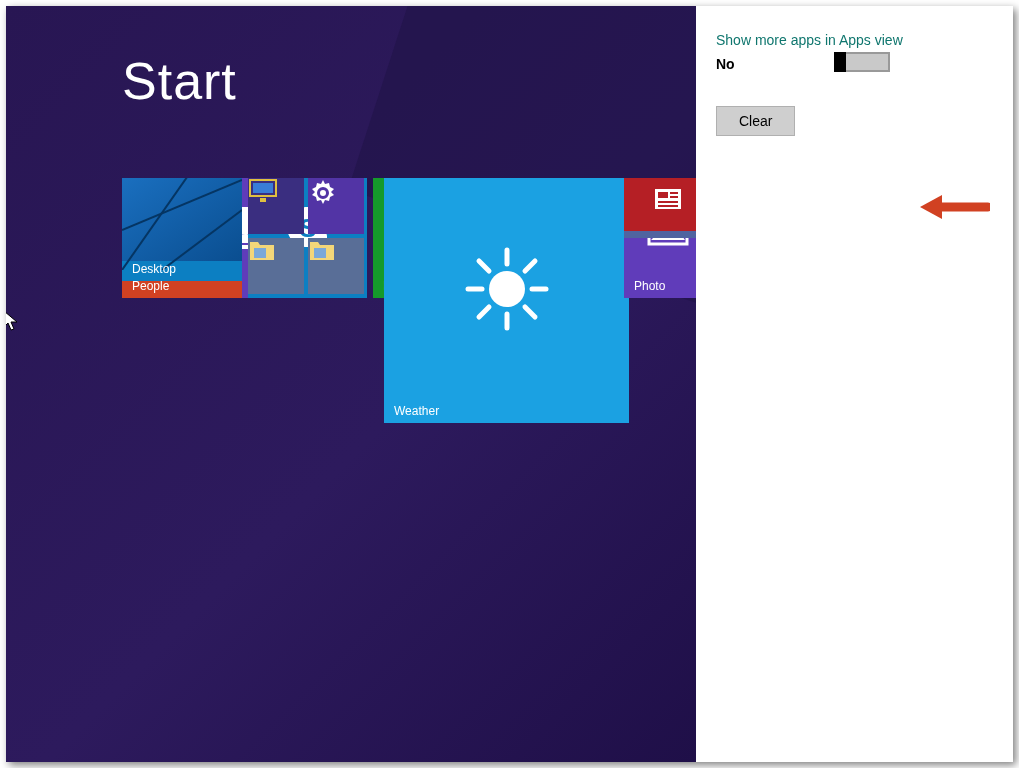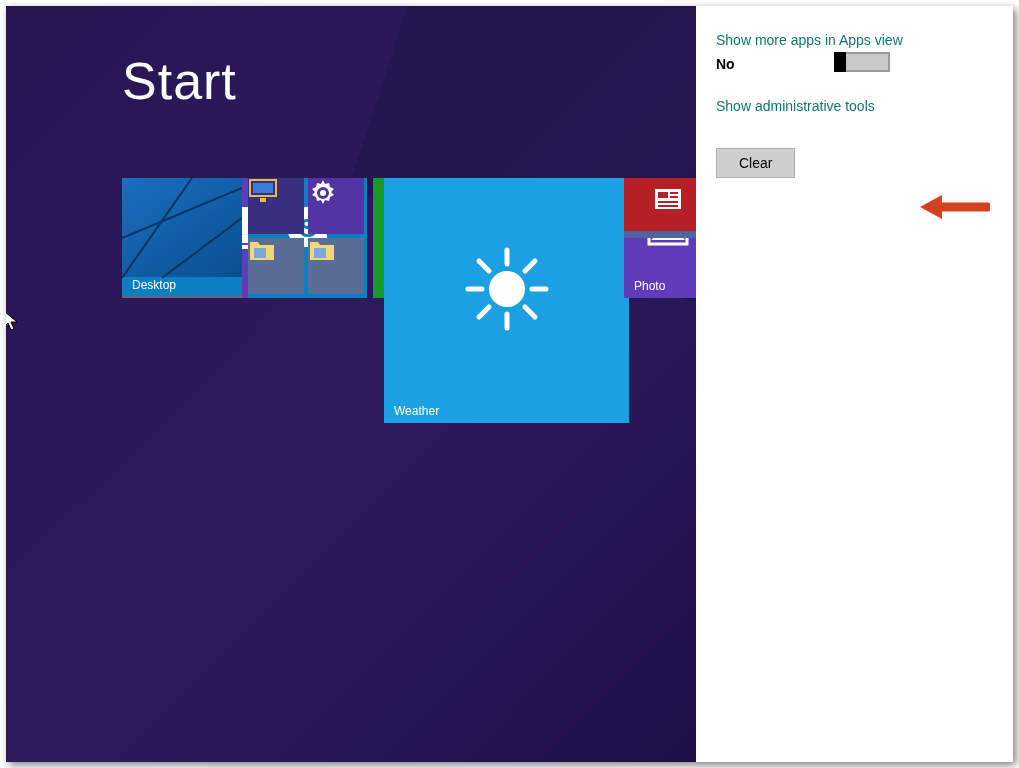--- a/index.html
+++ b/index.html
@@ -347,21 +347,21 @@
         <div class="icon-wrap">
           <svg width="42" height="36" viewBox="0 0 42 36">
             <rect x="2" y="2" width="38" height="32" fill="none" stroke="#fff" stroke-width="3"></rect>
             <circle cx="13" cy="12" r="4" fill="#fff"></circle>
             <path d="M4 30l10-10 6 6 8-10 10 14H4z" fill="#fff"></path>
           </svg>
         </div>
         <span class="label">Photo</span>
       </div>
 
-      <div class="tile c-sky" style="left:0;top:378;width:120px;height:119px">
+      <div class="tile c-sky" style="left:0;top:378;width:120px;height:103px">
         <div class="icon-wrap" style="background:linear-gradient(145deg,#1a6fbf,#0a4e90);padding:0">
           <svg width="120" height="100" viewBox="0 0 120 100" preserveAspectRatio="none">
             <line x1="0" y1="100" x2="70" y2="0" stroke="#053563" stroke-width="2"></line>
             <line x1="0" y1="60" x2="120" y2="10" stroke="#053563" stroke-width="2"></line>
             <line x1="40" y1="100" x2="120" y2="40" stroke="#053563" stroke-width="2"></line>
           </svg>
         </div>
         <span class="label">Desktop</span>
       </div>
 
@@ -424,21 +424,20 @@
         <div class="caption">Show more apps in Apps view</div>
         <div class="row">
           <span class="value">No</span>
           <div class="toggle off">
               <div class="thumb"></div>
             </div>
         </div>
       </div>
 
       <div class="setting">
-        <div class="caption">Show administrative tools</div>
       </div>
 
       <div class="setting">
         <button class="clear-btn">Clear</button>
       </div>
 
     </div>
   </div>
 
   <svg class="arrow-annot" viewBox="0 0 72 30">

